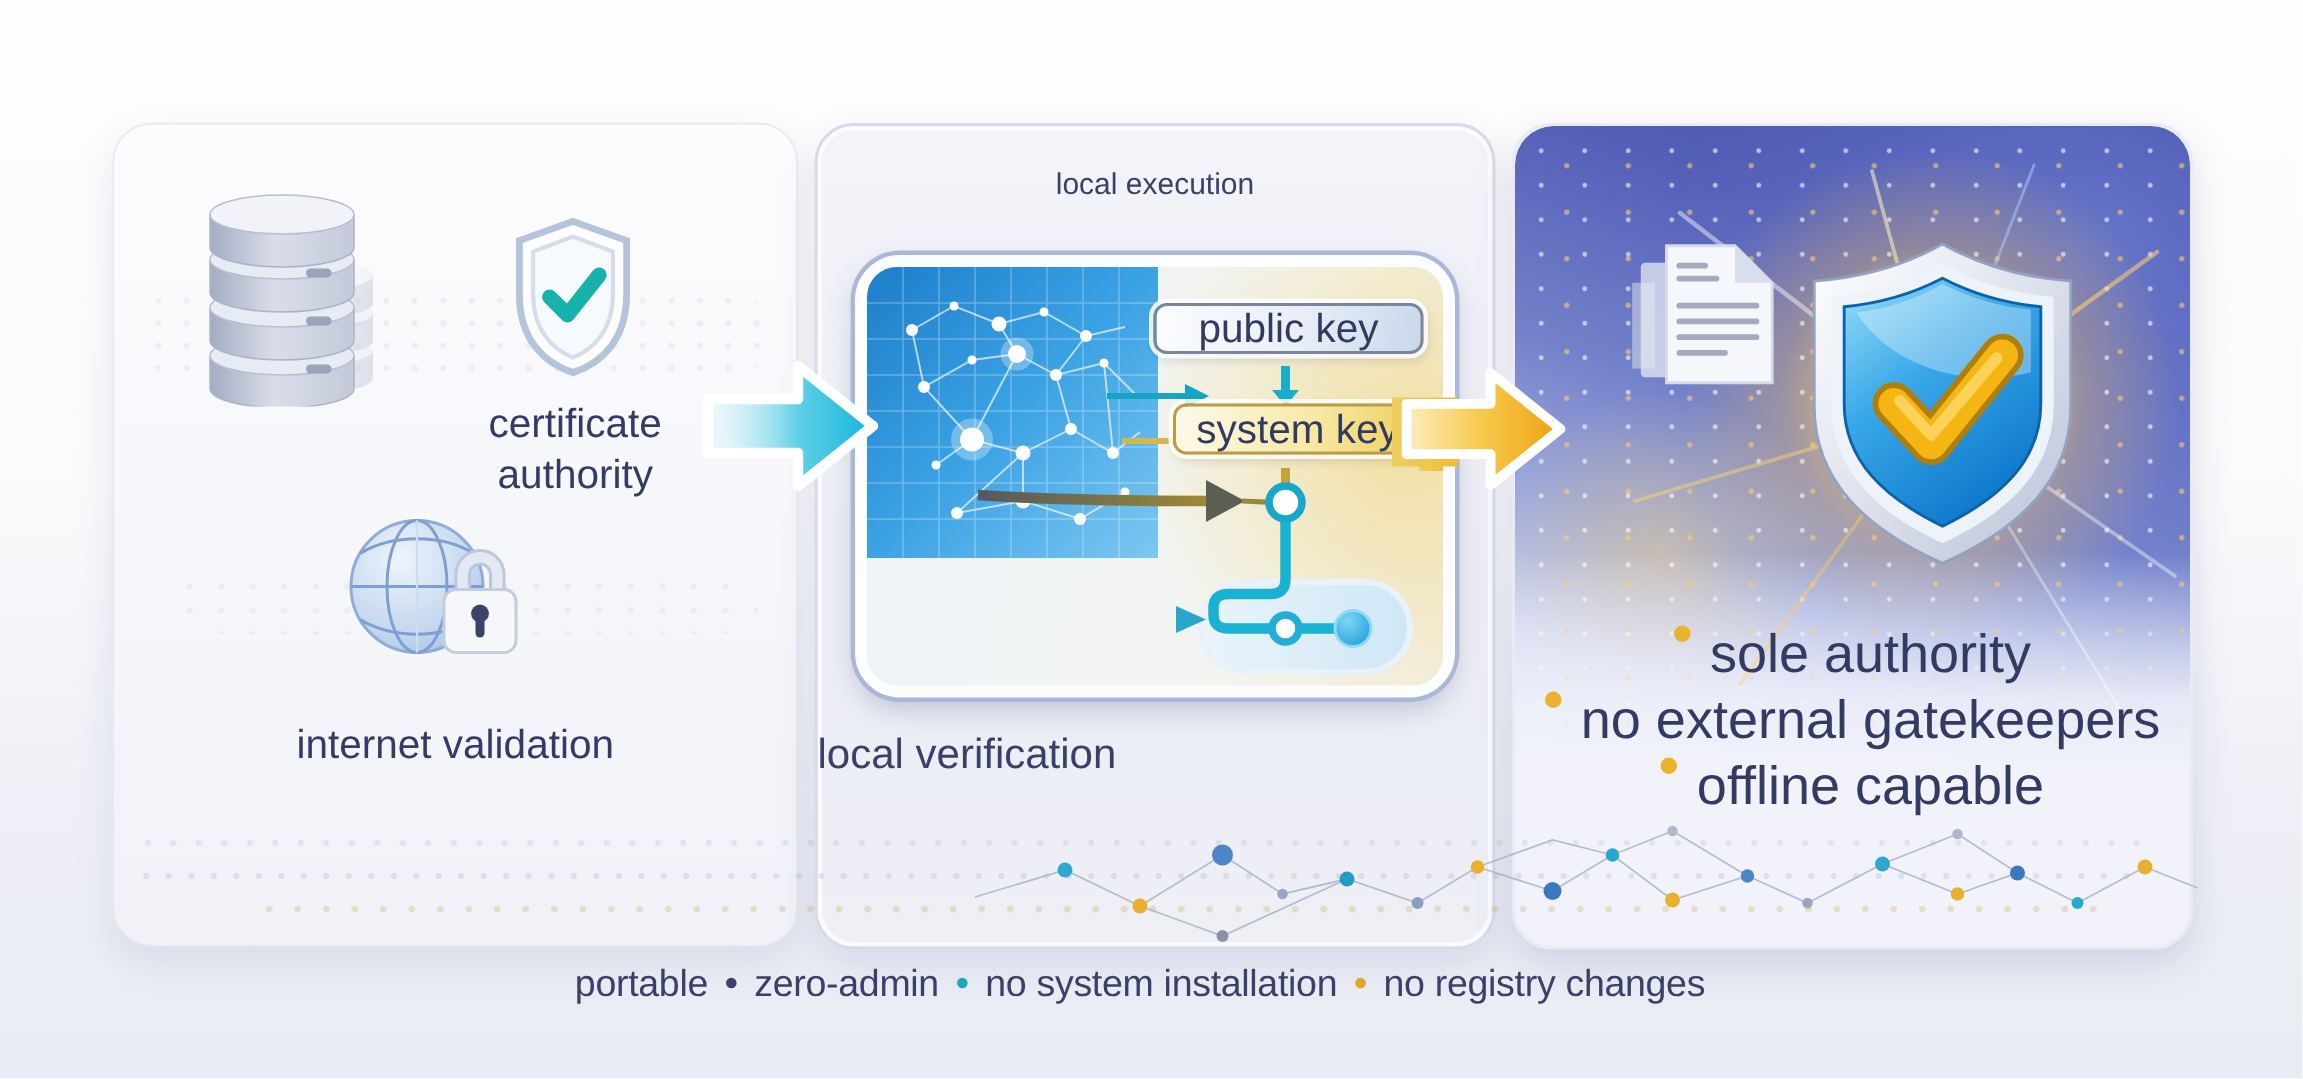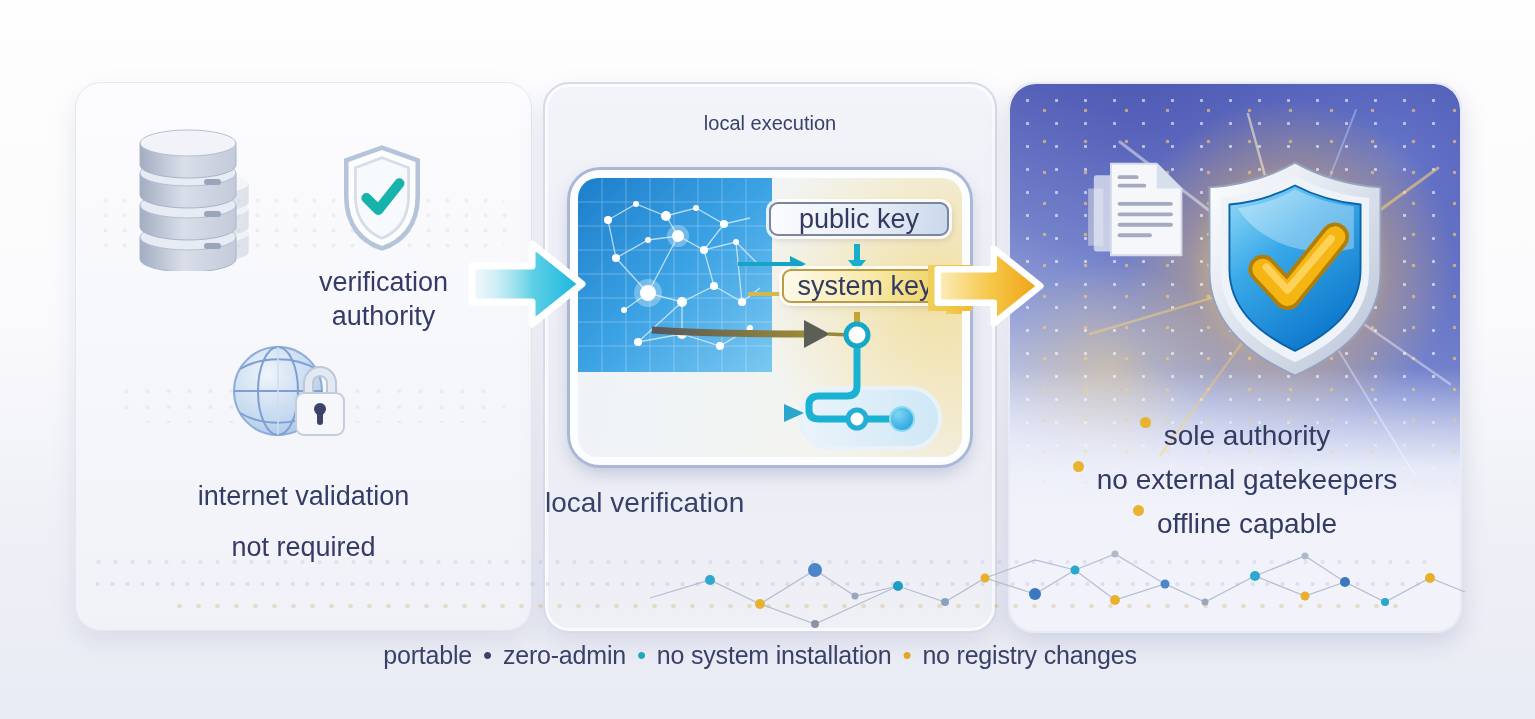--- a/index.html
+++ b/index.html
@@ -86,21 +86,21 @@
       radial-gradient(circle,rgba(255,255,255,.8) 1.3px,transparent 1.9px),
       radial-gradient(circle,rgba(255,206,110,.8) 1.5px,transparent 2.1px);
     background-size:29px 23px,41px 31px;
     background-position:3px 5px,14px 11px;
     -webkit-mask-image:linear-gradient(180deg,#000 55%,transparent 78%);
     mask-image:linear-gradient(180deg,#000 55%,transparent 78%);
     opacity:.75;}
   .bullet-list{position:absolute;left:0;top:316px;width:100%;}
   .bullet-row{display:flex;align-items:center;justify-content:center;gap:13px;height:44px;}
   .bullet-dot{width:11px;height:11px;border-radius:50%;background:#e9b32e;flex:0 0 auto;}
-  .bullet-text{font-size:28px;color:#333b63;margin-top:27px;}
+  .bullet-text{font-size:36px;color:#333b63;margin-top:27px;}
   
   .flow-arrow{position:absolute;z-index:6;}
   .band{position:absolute;left:928px;top:265px;width:44px;height:46px;z-index:5;
     background:linear-gradient(90deg,#eecf5e,#f2bc34);}
   .dot-rows{position:absolute;z-index:5;pointer-events:none;}
   .net-decor{position:absolute;z-index:5;pointer-events:none;}
   
   .footer-caption{
     position:absolute;left:0;top:640px;width:1480px;text-align:center;z-index:7;
     font-size:25px;color:#3a4168;letter-spacing:-.2px;padding-left:20px;
@@ -147,21 +147,21 @@
       </g>
     </svg>
 
     <svg style="position:absolute;left:260px;top:60px;" width="92" height="110" viewBox="0 0 100 120">
       <path d="M50 5 L89 19 V58 C89 91 71 108 50 115 C29 108 11 91 11 58 V19 Z" fill="#fdfdfe" stroke="#b4c4da" stroke-width="5"></path>
       <path d="M50 16 L79 27 V58 C79 84 65 98 50 104 C35 98 21 84 21 58 V27 Z" fill="#f7fafc" stroke="#d4dde9" stroke-width="3"></path>
       <path d="M33 60 L46 73 L69 44" fill="none" stroke="#16b2ab" stroke-width="11" stroke-linecap="round" stroke-linejoin="round"></path>
     </svg>
 
     <div class="two-line-label" style="left:215px;top:182px;width:185px;">
-      <div>verification</div>
+      <div>certificate</div>
       <div>authority</div>
     </div>
 
     <svg style="position:absolute;left:150px;top:260px;" width="140" height="115" viewBox="0 0 140 115">
       <defs>
         <radialGradient id="glb" cx=".38" cy=".3" r=".9">
           <stop offset="0" stop-color="#eef4fb"></stop>
             <stop offset=".6" stop-color="#c5d8ef"></stop>
             <stop offset="1" stop-color="#9cbbe4"></stop>
         </radialGradient>
@@ -171,21 +171,20 @@
       <line x1="8" y1="48" x2="96" y2="48" stroke="#7e9fd2" stroke-width="2"></line>
       <path d="M14 26 a58 40 0 0 1 76 0 M14 70 a58 40 0 0 0 76 0" fill="none" stroke="#7e9fd2" stroke-width="2"></path>
       <line x1="52" y1="4" x2="52" y2="92" stroke="#cfdcf0" stroke-width="1.5"></line>
       <path d="M78 40 a16 16 0 0 1 32 0 v12 h-9 v-12 a7 7 0 0 0 -14 0 v12 h-9 z" fill="#e3e9f2" stroke="#bcc8da" stroke-width="2"></path>
       <rect x="70" y="50" width="48" height="42" rx="8" fill="#f5f7fb" stroke="#c3cddd" stroke-width="2"></rect>
       <circle cx="94" cy="66" r="6" fill="#3b4468"></circle>
       <rect x="91" y="68" width="6" height="14" rx="3" fill="#3b4468"></rect>
     </svg>
 
     <div class="panel-note" style="top:398px;">internet validation</div>
-    <div class="panel-note" style="top:449px;">not required</div>
   </section>
 
   <section class="panel middle-panel">
     <div class="mid-title">local execution</div>
 
     <div class="inner-box">
       <div class="ib-content">
 
         <svg class="grid-art" width="194" height="194" viewBox="0 0 194 194">
           <defs>

